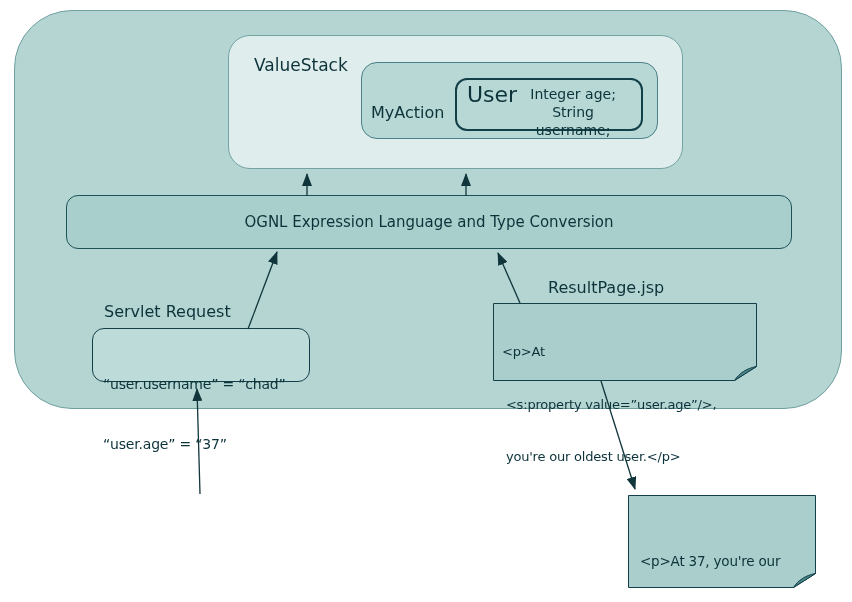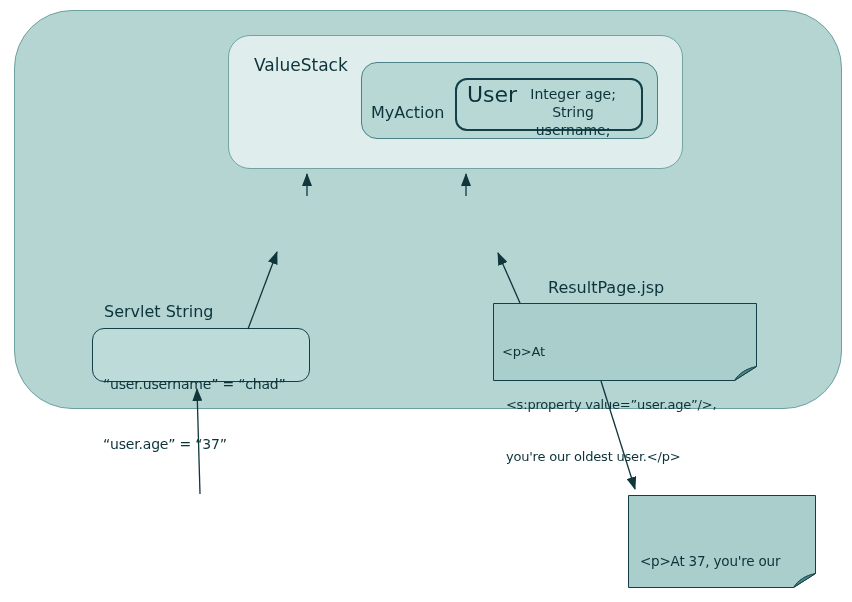--- a/index.html
+++ b/index.html
@@ -73,22 +73,25 @@
   <div class="abs ma-label">MyAction</div>
 
   <div class="abs userbox">
     <span class="user-label">User</span>
     <span class="user-fields">
       <div>Integer age;</div>
       <div>String username;</div>
     </span>
   </div>
 
+  <div class="abs ognl-bar">
+    <span>OGNL Expression Language and Type Conversion</span>
+  </div>
 
-  <div class="abs label servlet-label">Servlet String</div>
+  <div class="abs label servlet-label">Servlet Request</div>
   <div class="abs rounded servlet-box">
     <div>“user.username” = “chad”</div>
     <div>“user.age” = “37”</div>
   </div>
 
   <div class="abs label jsp-label">ResultPage.jsp</div>
   <div class="abs note jsp-note">
     <svg width="264" height="78" viewBox="0 0 264 78">
       <path class="note-body" d="M0.5,0.5 L263.5,0.5 L263.5,63.5 L241.5,77.5 L0.5,77.5 Z"></path>
       <path class="note-flap" d="M241.5,77.5 L263.5,63.5 C253,65.5 246,70.5 241.5,77.5 Z"></path>

